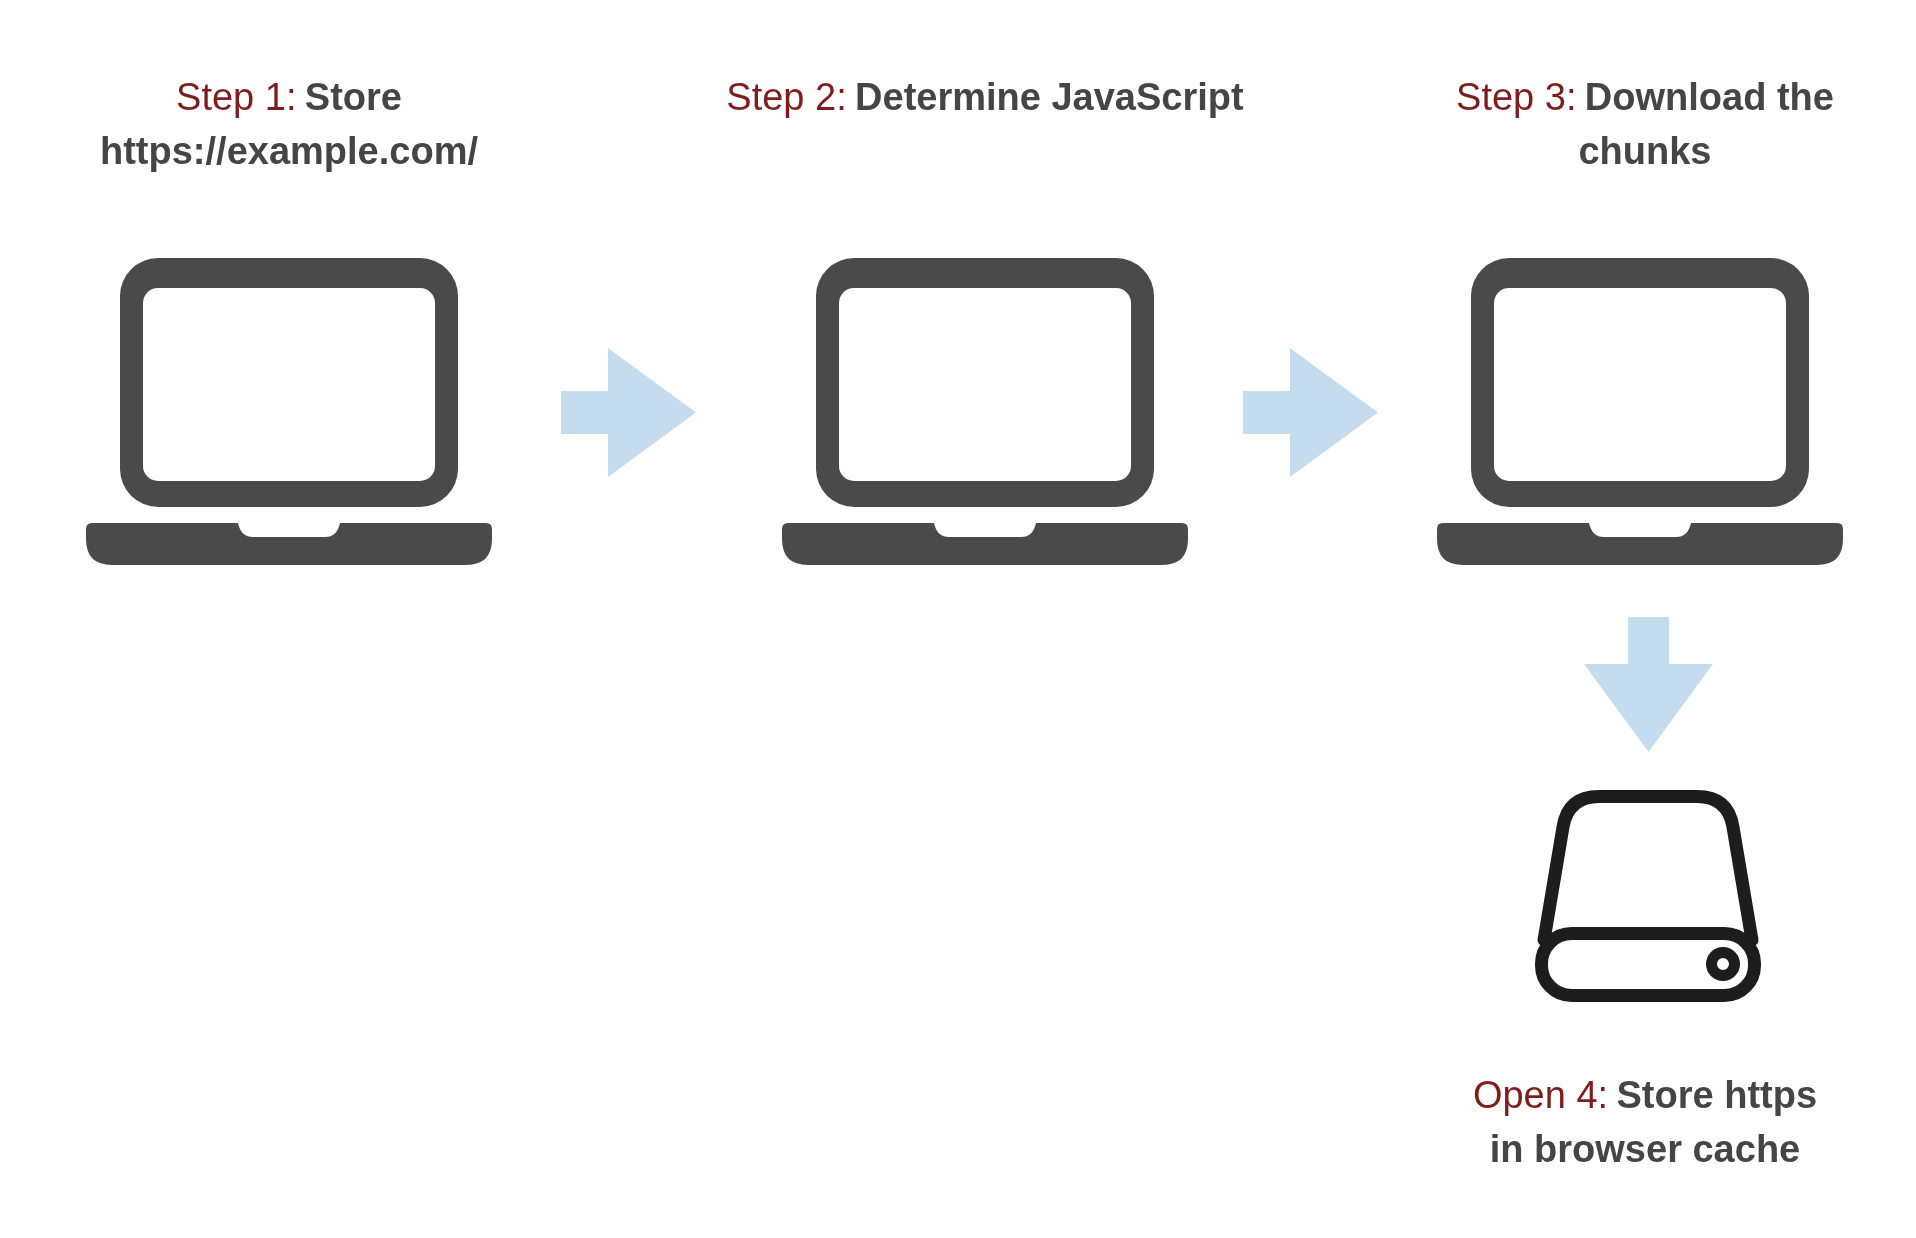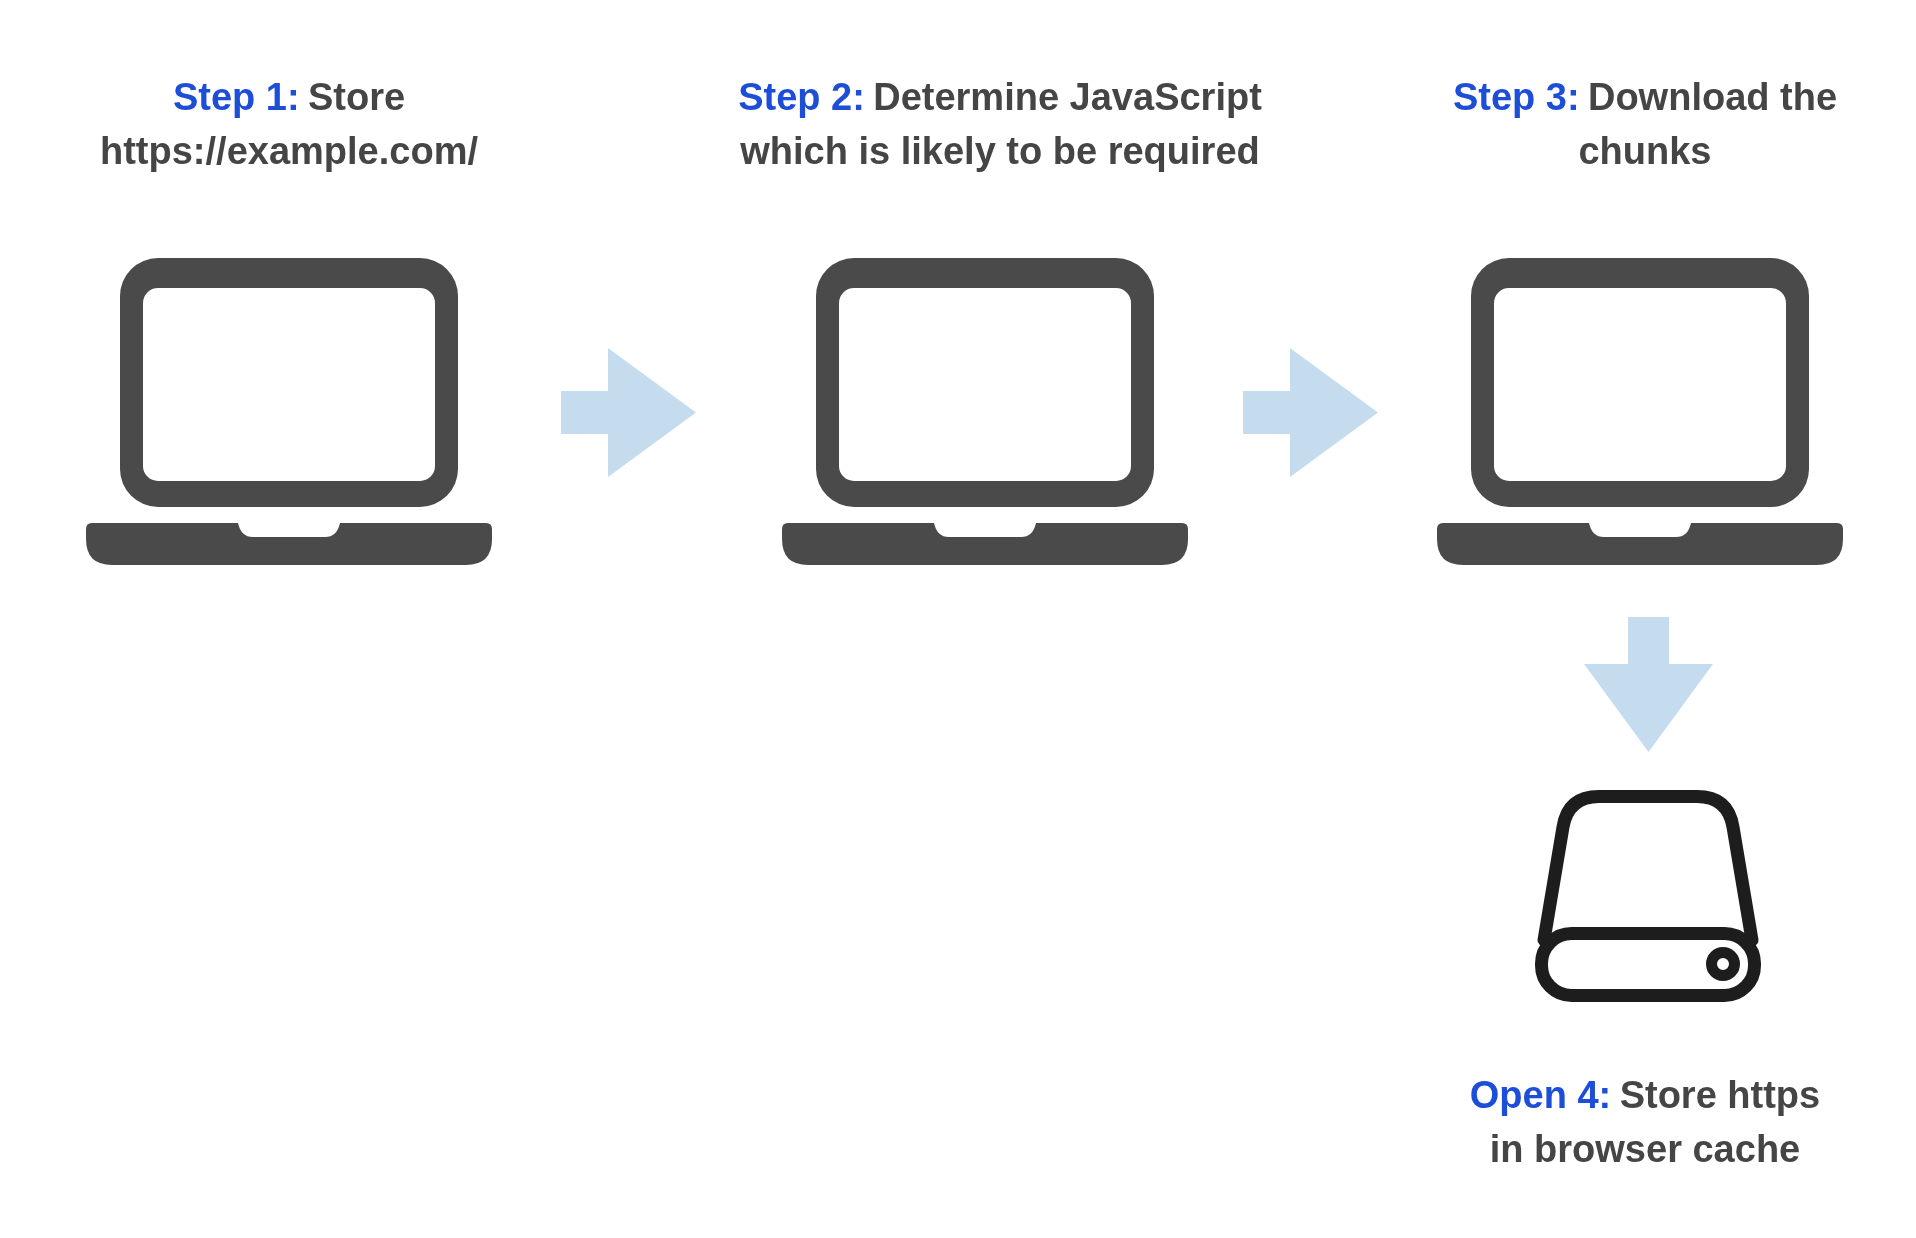--- a/index.html
+++ b/index.html
@@ -14,40 +14,39 @@
   .step-label {
     position: absolute;
     width: 700px;
     text-align: center;
     font-size: 38px;
     line-height: 54px;
     color: #454545;
     font-weight: 700;
   }
   .step-label .prefix {
-    color: #1d4ed8;
-    font-weight: 700;
+    color: #7f1d1d;
+    font-weight: 400;
     margin-right: 0.22em;
   }
   .icon-abs { position: absolute; }
   svg { display: block; }
 </style>
 </head>
 <body>
 
 <div id="stage">
 
   <div class="step-label" style="left:-61px; top:70px;">
     <div><span class="prefix">Step 1:</span><span>Store</span></div>
     <div>https://example.com/</div>
   </div>
 
-  <div class="step-label" style="left:650px; top:70px;">
+  <div class="step-label" style="left:635px; top:70px;">
     <div><span class="prefix">Step 2:</span><span>Determine JavaScript</span></div>
-    <div>which is likely to be required</div>
   </div>
 
   <div class="step-label" style="left:1295px; top:70px;">
     <div><span class="prefix">Step 3:</span><span>Download the</span></div>
     <div>chunks</div>
   </div>
 
   <div class="icon-abs" style="left:86px; top:258px;">
     <svg width="406" height="307" viewBox="0 0 406 307">
       <rect x="34" y="0" width="338" height="249" rx="38" fill="#4a4a4a"></rect>

